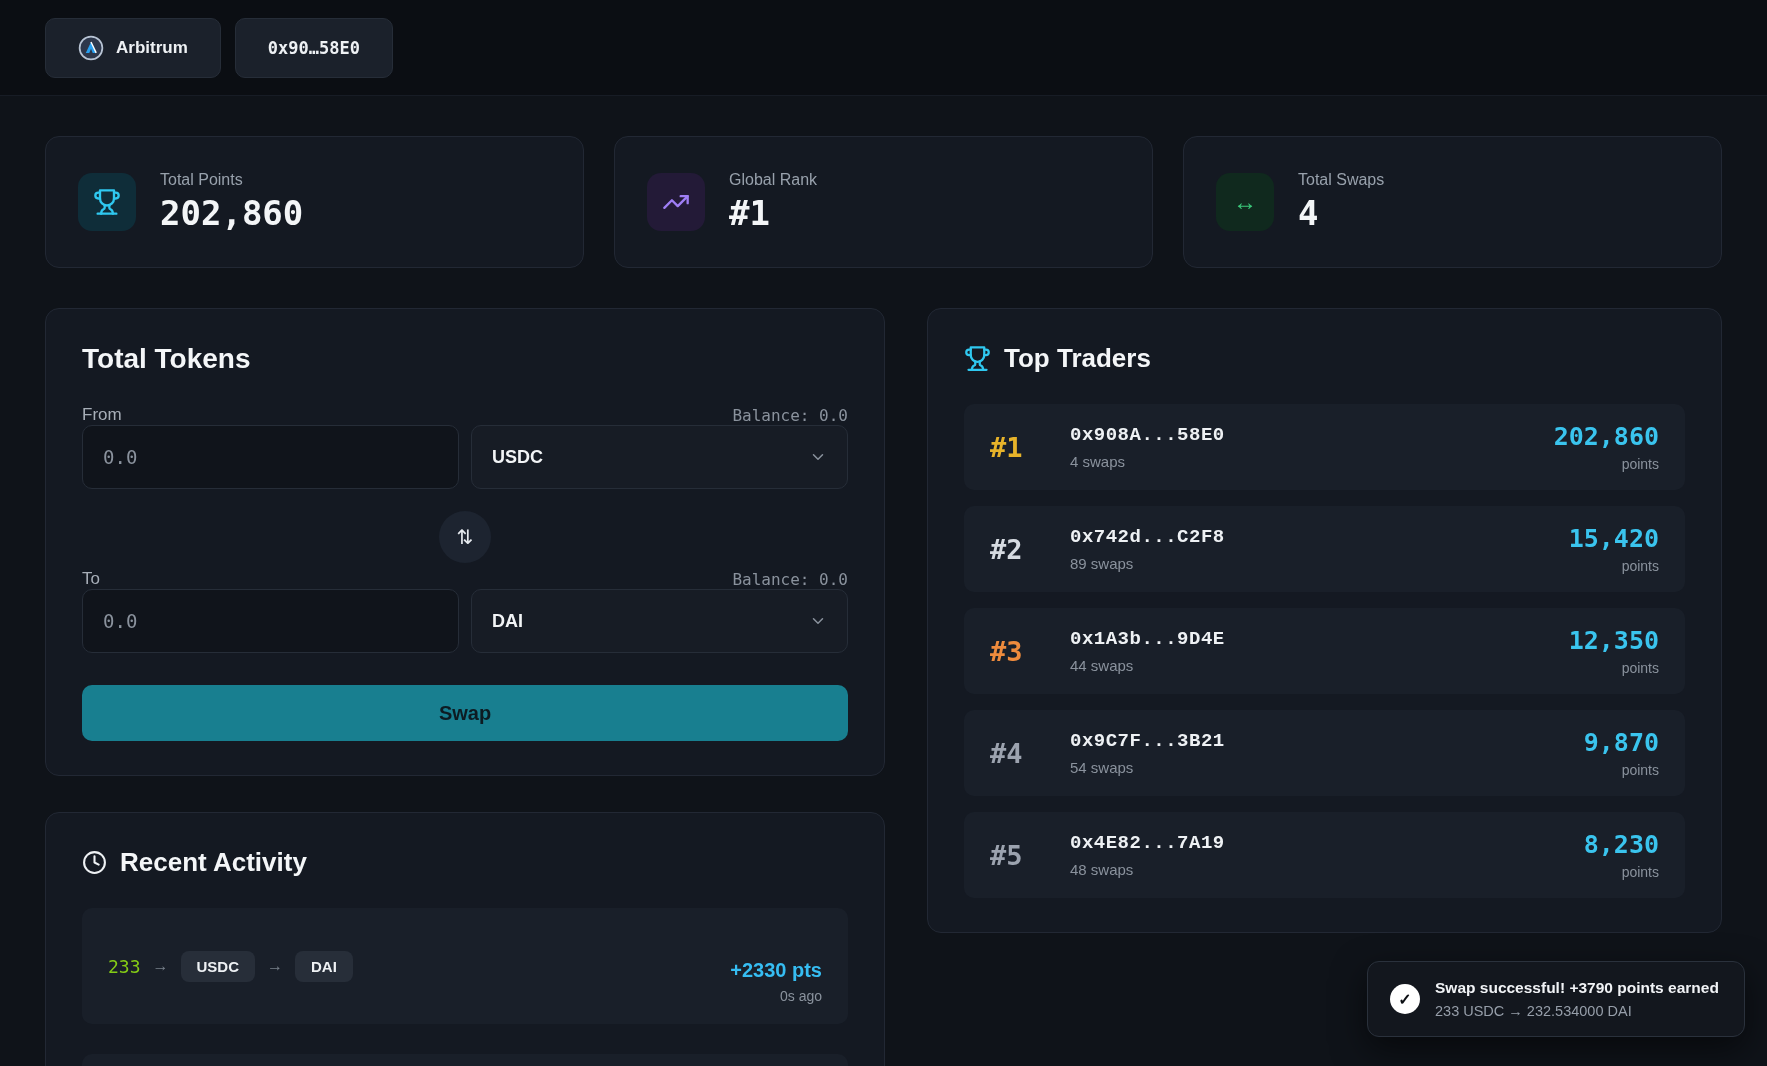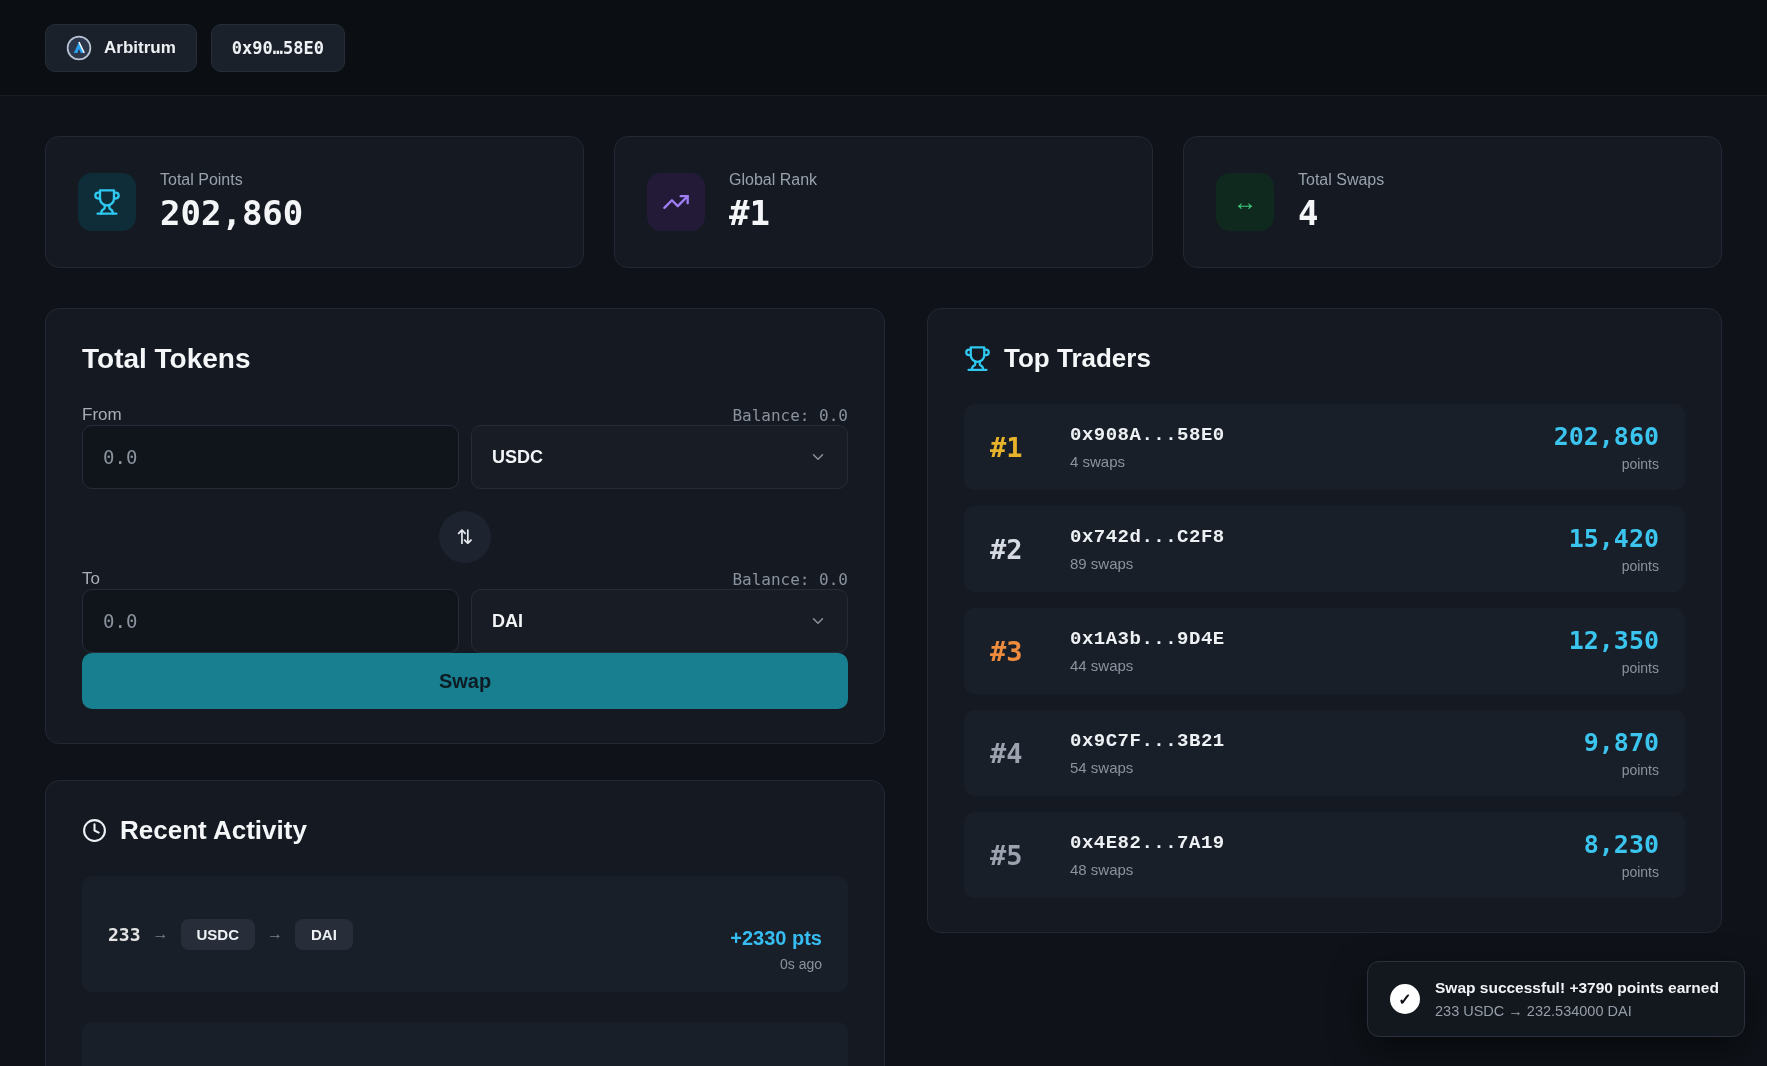--- a/index.html
+++ b/index.html
@@ -19,22 +19,22 @@
   }
   .brand { display:flex; align-items:center; gap:18px; }
   .logo-box {
     width:56px; height:56px; border-radius:14px; background:#12333e;
     display:flex; align-items:center; justify-content:center;
   }
   .app-title { font-size:29px; font-weight:bold; color:#f4f6f8; letter-spacing:.3px; }
   .app-tagline { font-size:16px; color:#98a1ac; margin-top:4px; }
   .topbar-right { display:flex; gap:14px; }
   .chip {
-    height:48px; background:#1b212b; border:1px solid #262d38; border-radius:10px;
-    display:flex; align-items:center; gap:12px; padding:0 20px;
+    height:60px; background:#1b212b; border:1px solid #262d38; border-radius:10px;
+    display:flex; align-items:center; gap:12px; padding:0 32px;
     font-size:17px; font-weight:bold; color:#eef1f4; cursor:pointer;
   }
   .chip.wallet { font-family:"DejaVu Sans Mono", monospace; font-weight:bold; font-size:17px; }
 
   .page { padding:0 45px; }
 
   
   .stats { margin-top:40px; display:grid; grid-template-columns:repeat(3,1fr); gap:30px; }
   .stat-card {
     height:132px; background:#141922; border:1px solid #222834; border-radius:14px;
@@ -68,33 +68,33 @@
     flex:1; height:64px; background:#171c25; border:1px solid #262d38; border-radius:10px;
     display:flex; align-items:center; justify-content:space-between; padding:0 20px; cursor:pointer;
   }
   .token-label { font-size:18px; font-weight:bold; color:#f2f4f6; }
   .swap-dir-row { display:flex; justify-content:center; margin:22px 0 2px; }
   .swap-dir-btn {
     width:52px; height:52px; border-radius:50%; background:#1d2430; border:none;
     color:#e6eaef; font-size:20px; cursor:pointer; display:flex; align-items:center; justify-content:center;
   }
   .swap-btn {
-    width:100%; height:56px; border:none; border-radius:10px;
+    margin-top:32px; width:100%; height:56px; border:none; border-radius:10px;
     background:#187f90; color:#0d1b22; font-family:"Liberation Sans", sans-serif;
     font-size:20px; font-weight:bold; cursor:pointer;
   }
 
   
   .activity-card { margin-top:36px; }
   .activity-item {
     margin-top:30px; background:#191f29; border-radius:10px; padding:20px 26px;
     display:flex; align-items:center; justify-content:space-between;
   }
   .activity-left { display:flex; align-items:center; gap:12px; }
-  .activity-amount { font-family:"DejaVu Sans Mono", monospace; font-weight:bold; font-size:18px; color:#e5e5e5; }
+  .activity-amount { font-family:"DejaVu Sans Mono", monospace; font-weight:normal; font-size:18px; color:#84cc16; }
   .arrow { color:#78808b; font-size:16px; }
   .pill {
     background:#272e39; border-radius:8px; padding:7px 16px;
     font-size:15px; font-weight:bold; color:#eef1f4;
   }
   .activity-right { text-align:right; }
   .activity-points { color:#36bdf2; font-weight:bold; font-size:20px;margin-top:31px; }
   .activity-time { color:#8a929d; font-size:14px; margin-top:6px; }
   .activity-item.partial { height:90px; }
 

